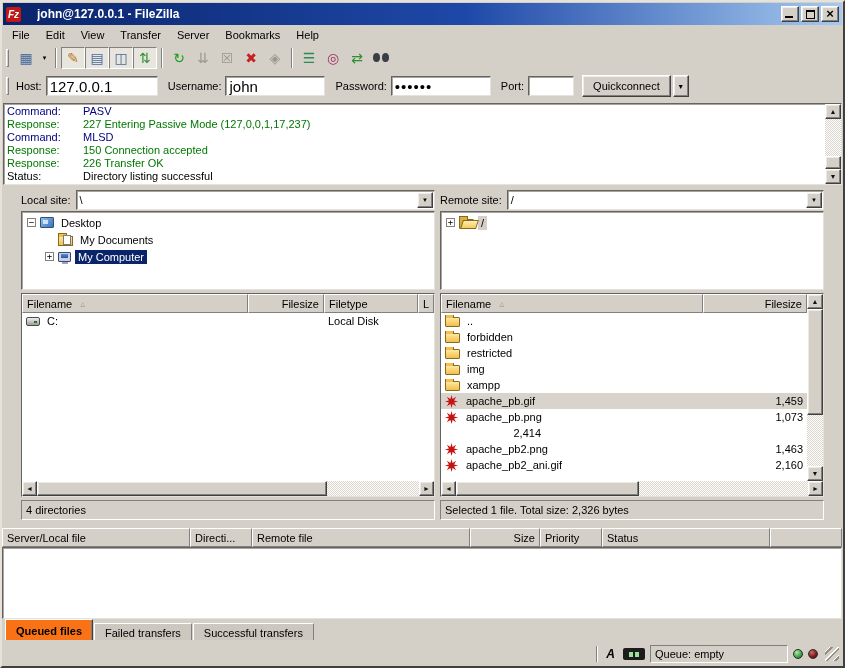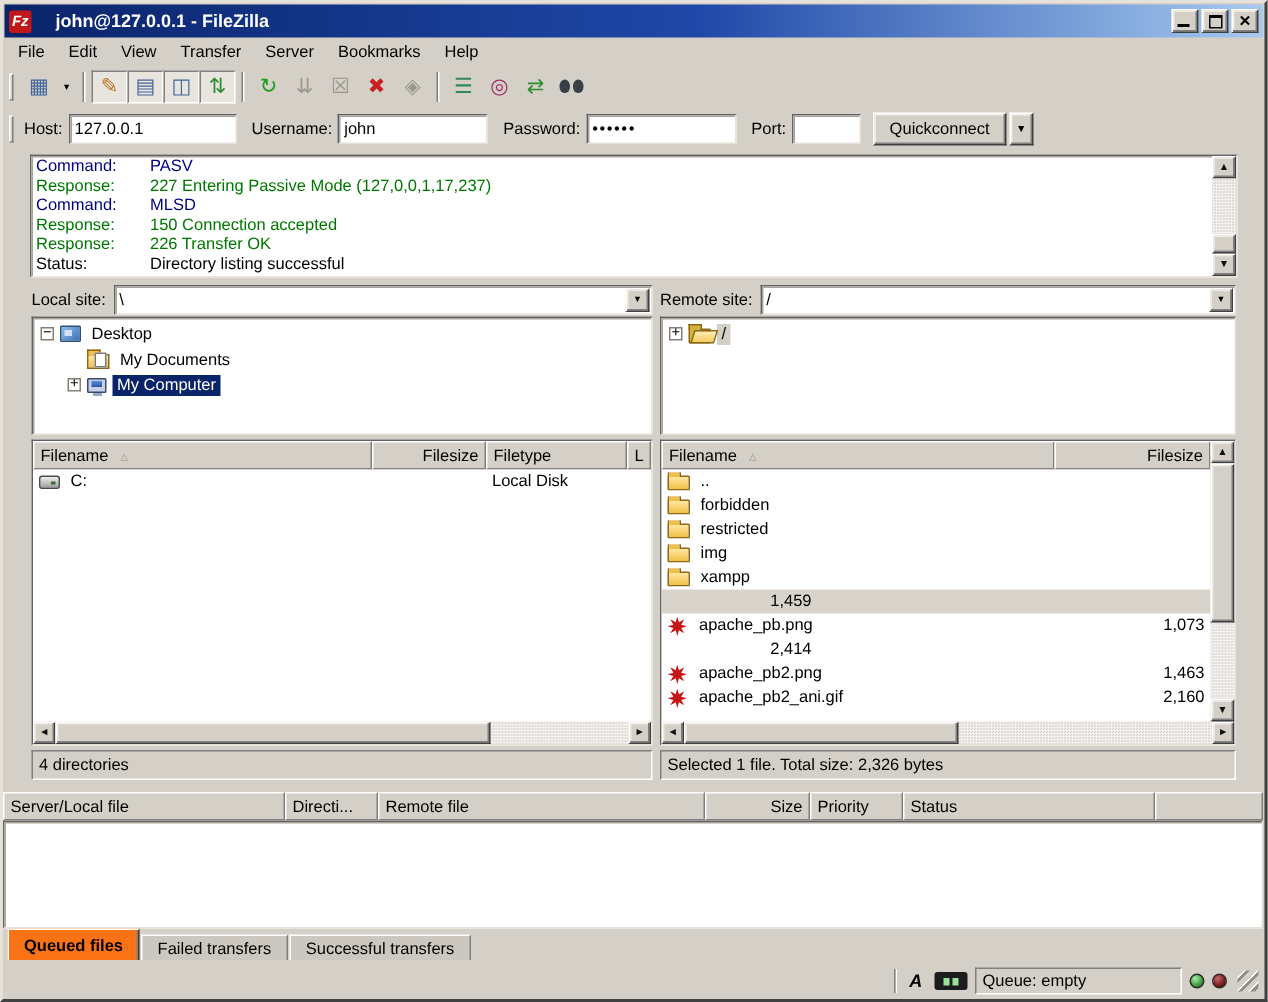--- a/index.html
+++ b/index.html
@@ -28,28 +28,28 @@
 .tb-drop{width:13px;height:22px;border:none;background:transparent;font-size:7px;padding:0}
 .tb-sep{width:2px;height:20px;border-left:1px solid #808080;border-right:1px solid #fff;margin:0 4px;flex:none}
 .binoc{width:16px;height:9px;position:relative;display:inline-block}
 .binoc::before,.binoc::after{content:"";position:absolute;top:0;width:7px;height:9px;border-radius:50% 50% 46% 46%;background:#3a3f46}
 .binoc::before{left:0}.binoc::after{right:0}
 
 
 .quickbar{height:30px;display:flex;align-items:center;padding:0 2px;flex:none;white-space:nowrap}
 .quickbar label{margin:0 4px 0 10px}
 .field{background:#fff;border:1px solid;border-color:#636363 #e6e2da #e6e2da #636363;box-shadow:inset 1px 1px 0 #a9a59c}
-.qc-input{height:20px;font-size:11px;padding:1px 3px;font-family:inherit;outline:none}
+.qc-input{height:20px;font-size:15px;padding:1px 3px;font-family:inherit;outline:none}
 .w-host{width:112px}.w-user{width:100px}.w-pass{width:100px;letter-spacing:1px}.w-port{width:46px}
 .btn3d{background:#d4d0c8;border:1px solid;border-color:#fff #404040 #404040 #fff;box-shadow:inset -1px -1px 0 #808080,inset 1px 1px 0 #f0ede6;font-family:inherit;font-size:11px}
 .qc-btn{height:22px;padding:2px 10px;margin-left:8px}
 .qc-drop{width:16px;height:22px;font-size:7px;margin-left:2px;padding:0}
 
 
-.log{height:82px;margin:2px 18px;background:#fff;border:1px solid;border-color:#636363 #e6e2da #e6e2da #636363;box-shadow:inset 1px 1px 0 #a9a59c;position:relative;overflow:hidden;padding:1px 19px 1px 3px;flex:none}
+.log{height:82px;margin:2px 1px;background:#fff;border:1px solid;border-color:#636363 #e6e2da #e6e2da #636363;box-shadow:inset 1px 1px 0 #a9a59c;position:relative;overflow:hidden;padding:1px 19px 1px 3px;flex:none}
 .log-row{display:flex;line-height:13px;white-space:nowrap}
 .log-label{width:76px;flex:none}
 
 
 .sb-btn{width:15px;height:15px;background:#d4d0c8;border:1px solid;border-color:#fff #404040 #404040 #fff;box-shadow:inset -1px -1px 0 #808080,inset 1px 1px 0 #ece9e2;font-size:7px;line-height:1;display:flex;align-items:center;justify-content:center;flex:none;color:#111;padding:0}
 .sb-track{flex:1;background:repeating-conic-gradient(#ffffff 0 25%,#d9d5cd 0 50%) 0 0/2px 2px;position:relative}
 .sb-thumb{position:absolute;background:#d4d0c8;border:1px solid;border-color:#fff #404040 #404040 #fff;box-shadow:inset -1px -1px 0 #808080,inset 1px 1px 0 #ece9e2}
 .hscroll{height:15px;display:flex;flex:none}
 .hscroll .sb-thumb{top:0;bottom:0}
 .vscroll{position:absolute;top:0;right:0;width:16px;display:flex;flex-direction:column}
@@ -397,20 +397,28 @@
               <span class="cell col-size num"></span>
             </div>
             <div class="rrow">
               <span class="cell col-name">
                 <span class="ic tree-ic-gap folder-ic"></span>
                 <span class="fname">xampp</span>
               </span>
               <span class="cell col-size num"></span>
             </div>
             <div class="rrow rowsel">
+              <span class="cell col-name">
+                <span class="img-ic tree-ic-gap">
+                  <svg width="13" height="13" viewBox="0 0 14 14">
+                    <polygon points="14,7 9.8,8.2 12,12 8.2,9.8 7,14 5.9,9.8 2,12 4.2,8.2 0,7 4.2,5.9 2,2 5.9,4.2 7,0 8.2,4.2 12,2 9.8,5.9" fill="#c41414"></polygon>
+                  </svg>
+                </span>
+                <span class="fname">apache_pb.gif</span>
+              </span>
               <span class="cell col-size num">1,459</span>
             </div>
             <div class="rrow">
               <span class="cell col-name">
                 <span class="img-ic tree-ic-gap">
                   <svg width="13" height="13" viewBox="0 0 14 14">
                     <polygon points="14,7 9.8,8.2 12,12 8.2,9.8 7,14 5.9,9.8 2,12 4.2,8.2 0,7 4.2,5.9 2,2 5.9,4.2 7,0 8.2,4.2 12,2 9.8,5.9" fill="#c41414"></polygon>
                   </svg>
                 </span>
                 <span class="fname">apache_pb.png</span>

